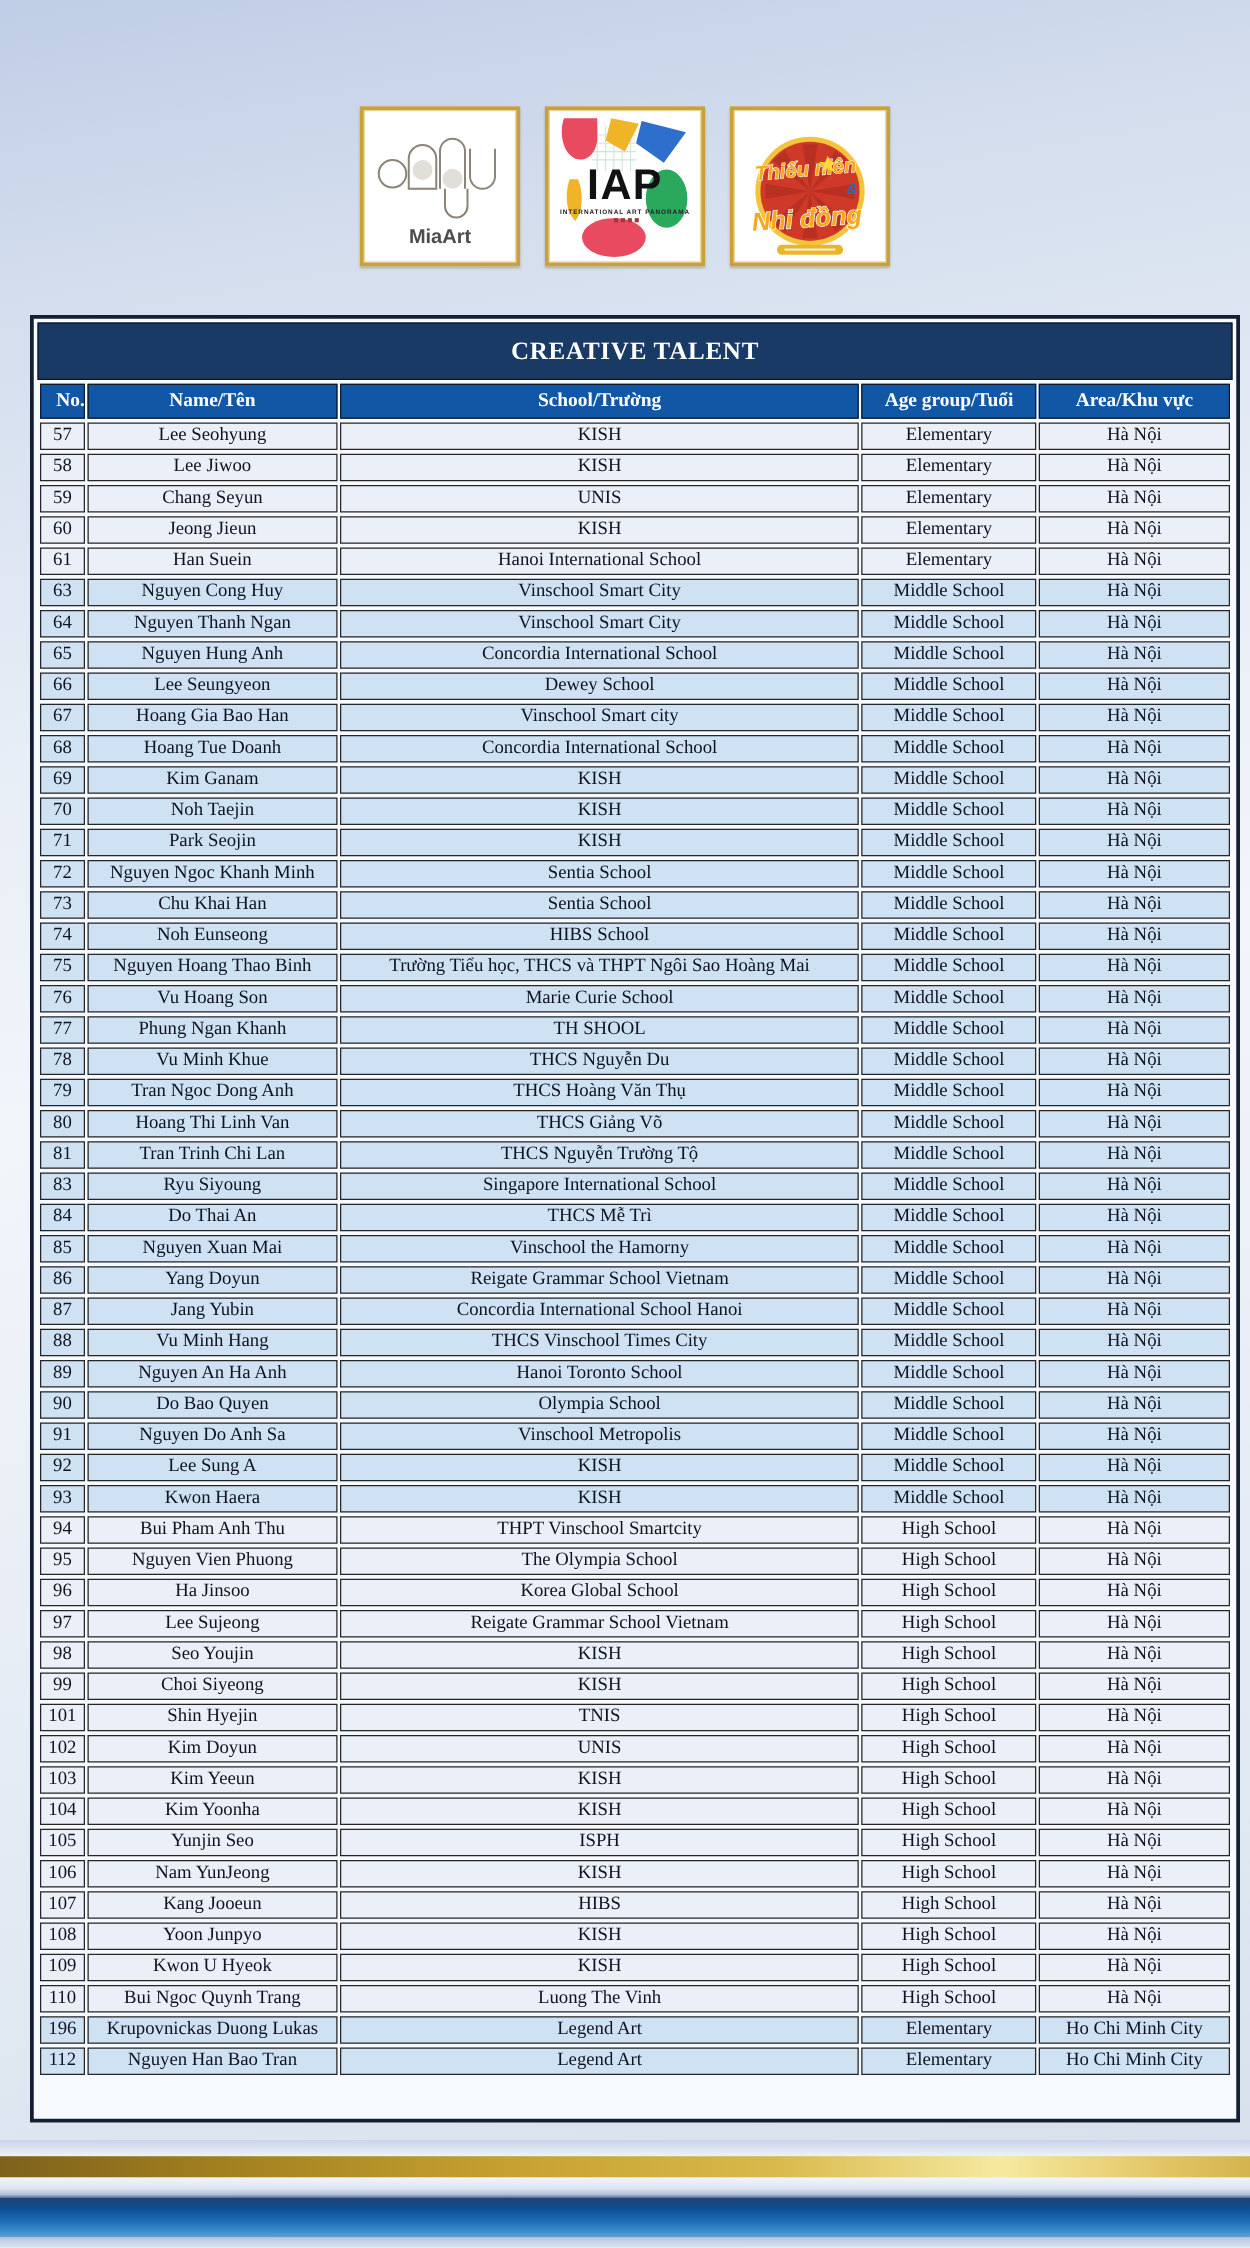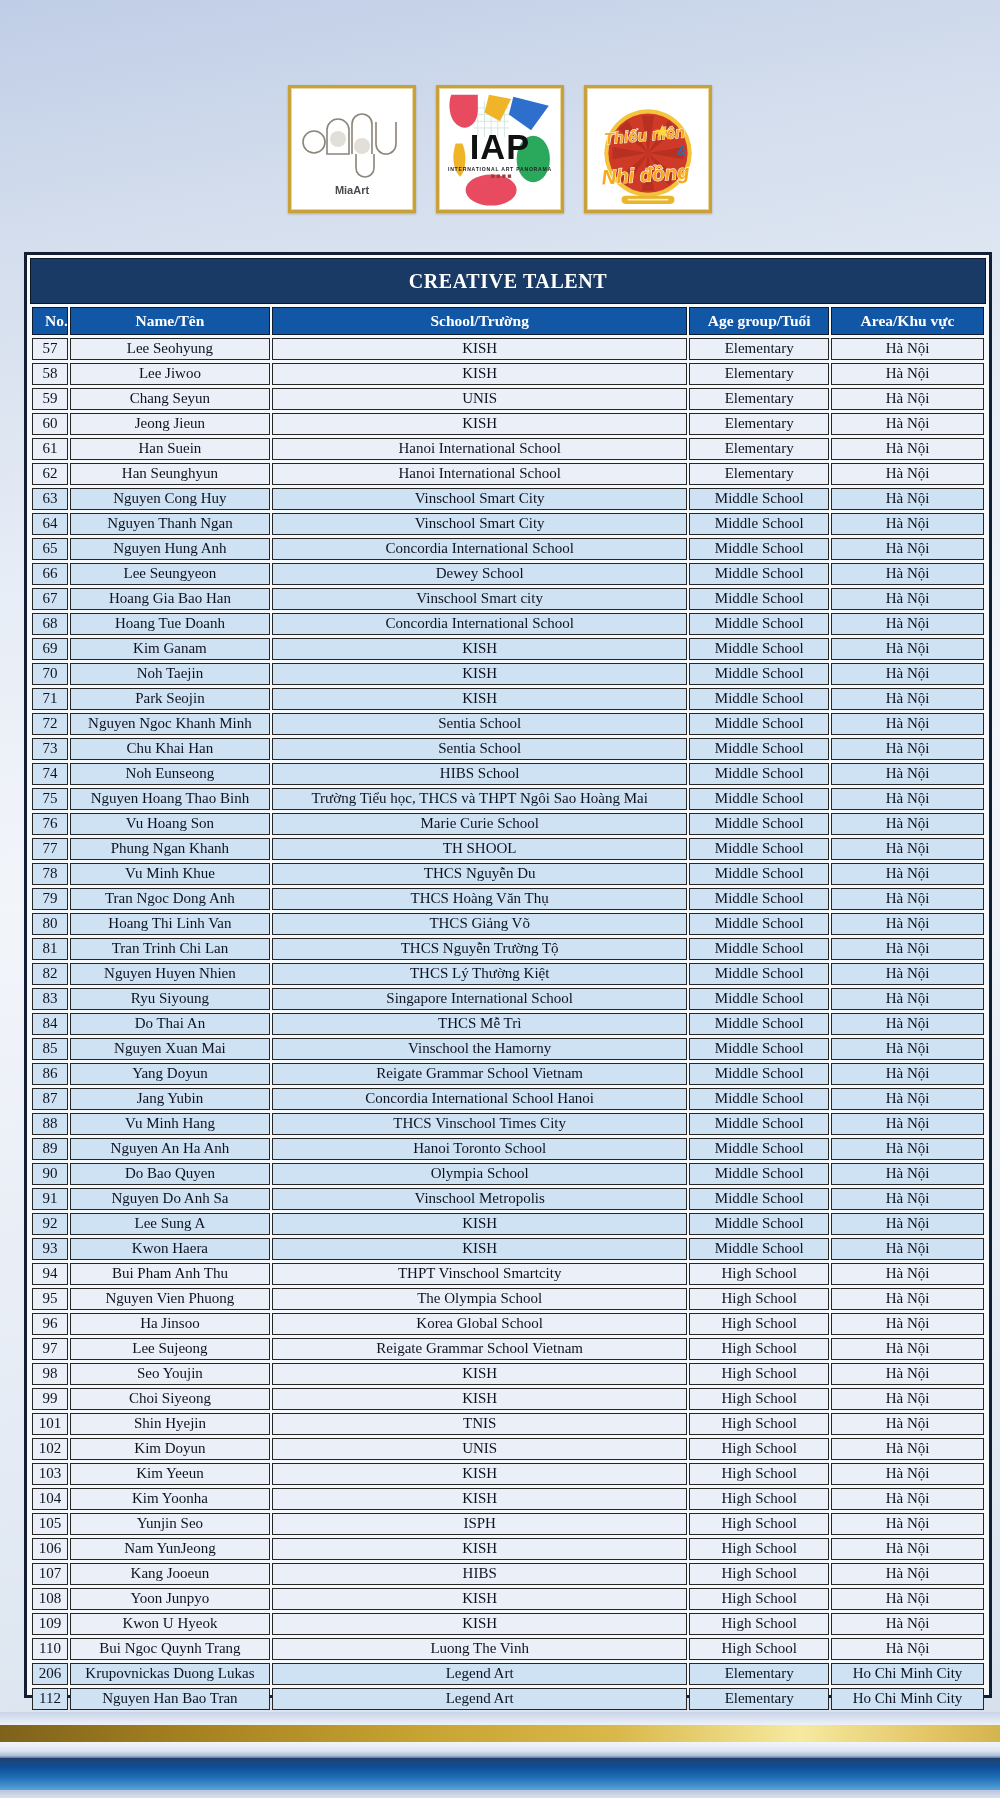--- a/index.html
+++ b/index.html
@@ -17,21 +17,21 @@
   }
   .logo-box{
     width:128px;height:128px;background:#ffffff;
     border:3px solid #c8a13b;
     box-shadow:0 1px 2px rgba(90,70,20,.35), inset 0 0 0 1px #e7d79a;
     display:flex;flex-direction:column;align-items:center;justify-content:center;
     box-sizing:border-box;position:relative;overflow:hidden;
   }
   .miaart-label{
     font-family:"Liberation Sans","DejaVu Sans",sans-serif;
-    font-weight:bold;font-size:11px;color:#4c4c4c;margin-top:0;
+    font-weight:bold;font-size:16px;color:#4c4c4c;margin-top:0;
   }
   
   .table-card{
     position:absolute;top:252px;left:24px;right:8px;height:1446px;
     border:3px solid #141f33;
     background:#f7fafd;
     padding:3px 3px 4px 3px;
     box-sizing:border-box;
   }
   .table-title{
@@ -185,27 +185,20 @@
             <td>Elementary</td>
             <td>Hà Nội</td>
           </tr>
           <tr class="row-light">
             <td>61</td>
             <td>Han Suein</td>
             <td>Hanoi International School</td>
             <td>Elementary</td>
             <td>Hà Nội</td>
           </tr>
-          <tr class="row-light">
-            <td>62</td>
-            <td>Han Seunghyun</td>
-            <td>Hanoi International School</td>
-            <td>Elementary</td>
-            <td>Hà Nội</td>
-          </tr>
           <tr class="row-blue">
             <td>63</td>
             <td>Nguyen Cong Huy</td>
             <td>Vinschool Smart City</td>
             <td>Middle School</td>
             <td>Hà Nội</td>
           </tr>
           <tr class="row-blue">
             <td>64</td>
             <td>Nguyen Thanh Ngan</td>
@@ -326,27 +319,20 @@
             <td>Hà Nội</td>
           </tr>
           <tr class="row-blue">
             <td>81</td>
             <td>Tran Trinh Chi Lan</td>
             <td>THCS Nguyễn Trường Tộ</td>
             <td>Middle School</td>
             <td>Hà Nội</td>
           </tr>
           <tr class="row-blue">
-            <td>82</td>
-            <td>Nguyen Huyen Nhien</td>
-            <td>THCS Lý Thường Kiệt</td>
-            <td>Middle School</td>
-            <td>Hà Nội</td>
-          </tr>
-          <tr class="row-blue">
             <td>83</td>
             <td>Ryu Siyoung</td>
             <td>Singapore International School</td>
             <td>Middle School</td>
             <td>Hà Nội</td>
           </tr>
           <tr class="row-blue">
             <td>84</td>
             <td>Do Thai An</td>
             <td>THCS Mễ Trì</td>
@@ -522,21 +508,21 @@
             <td>Hà Nội</td>
           </tr>
           <tr class="row-light">
             <td>110</td>
             <td>Bui Ngoc Quynh Trang</td>
             <td>Luong The Vinh</td>
             <td>High School</td>
             <td>Hà Nội</td>
           </tr>
           <tr class="row-blue">
-            <td>206</td>
+            <td>196</td>
             <td>Krupovnickas Duong Lukas</td>
             <td>Legend Art</td>
             <td>Elementary</td>
             <td>Ho Chi Minh City</td>
           </tr>
           <tr class="row-blue">
             <td>112</td>
             <td>Nguyen Han Bao Tran</td>
             <td>Legend Art</td>
             <td>Elementary</td>

